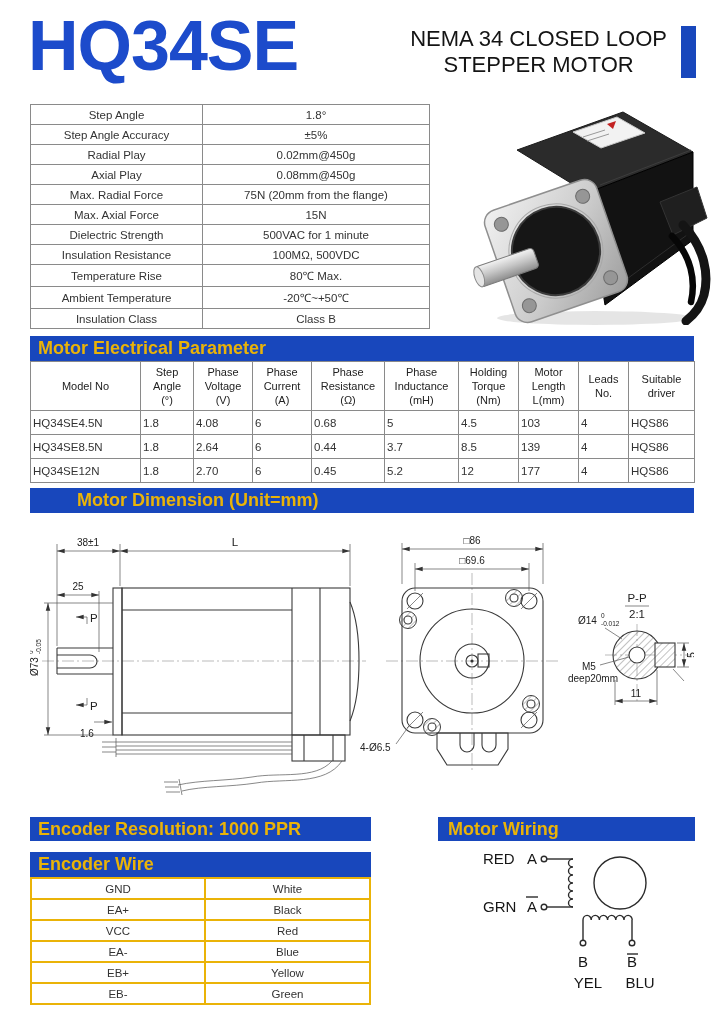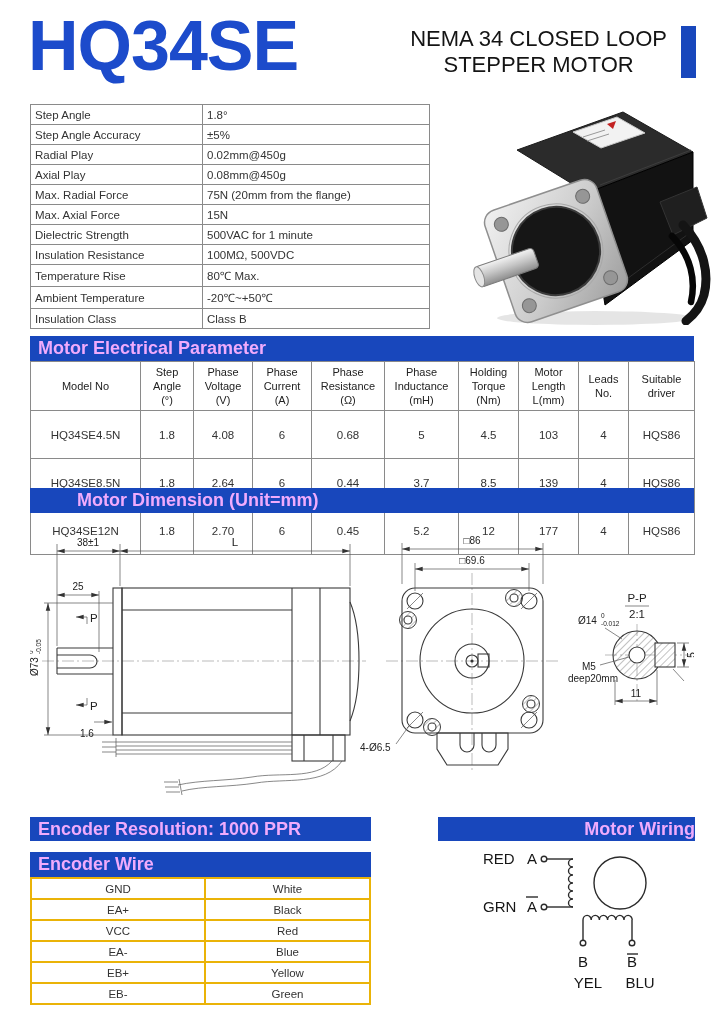--- a/index.html
+++ b/index.html
@@ -5,34 +5,34 @@
   html,body{margin:0;padding:0;background:#e8e8e8;}
   .page{position:relative;width:724px;height:1024px;background:#fff;margin:0 auto;
         font-family:"Liberation Sans", sans-serif;color:#222;overflow:hidden;}
   
   .brand{position:absolute;left:28px;top:6px;font-size:70px;font-weight:700;
          color:var(--title-blue,#1C4BCB);letter-spacing:-1px;}
   .head-right{position:absolute;top:26px;right:28px;display:flex;align-items:flex-start;}
   .subtitle{font-size:22px;line-height:26px;font-weight:500;color:#141414;text-align:center;}
   .head-tab{width:15px;height:52px;background:var(--accent,#1847BC);margin-left:14px;}
   
-  .bar{position:absolute;background:var(--accent,#1847BC);color:#f0abfc;font-weight:bold;
+  .bar{position:absolute;background:var(--accent,#1847BC);color:#eab308;font-weight:bold;
        font-size:18px;line-height:25px;height:25px;padding-left:8px;box-sizing:border-box;}
-  .bar.center{text-align:right;padding-left:10px;}
+  .bar.center{text-align:left;padding-left:10px;}
   
   table{border-collapse:collapse;}
   .gtable{position:absolute;left:30px;top:104px;width:400px;font-size:11.5px;}
-  .gtable td{border:1px solid #8a8a8a;text-align:left;height:13px;padding:3px 4px;color:#333;}
+  .gtable td{border:1px solid #8a8a8a;text-align:center;height:13px;padding:3px 4px;color:#333;}
   .gtable{border:1.5px solid #555;}
   .gtable .gl{width:163px;}
   
   .etable{position:absolute;left:30px;top:361px;width:664px;font-size:11.5px;border:1.5px solid #555;table-layout:fixed;}
   .etable th{border:1px solid #8a8a8a;font-weight:normal;font-size:11px;line-height:1.3;
              white-space:pre-line;text-align:center;vertical-align:middle;height:46px;padding:1px;color:#222;}
-  .etable td{border:1px solid #8a8a8a;text-align:center;height:17px;padding:15px 2px;color:#333;}
+  .etable td{border:1px solid #8a8a8a;height:17px;padding:3px 2px;color:#333;}
   
   .wtable{position:absolute;left:30px;top:877px;width:341px;font-size:11.5px;border:1.5px solid #444;}
   .wtable td{border:2px solid #eab308;text-align:center;height:13px;padding:3px 4px;color:#333;}
   .wtable .wl{width:164px;}
   
   .dimsvg{position:absolute;left:30px;top:518px;}
   .wiresvg{position:absolute;left:430px;top:843px;}
   .photosvg{position:absolute;left:455px;top:90px;}
   .ln{fill:none;stroke:#3a3a3a;stroke-width:1.1;}
   .lnf{fill:#fff;stroke:#3a3a3a;stroke-width:1.1;}

